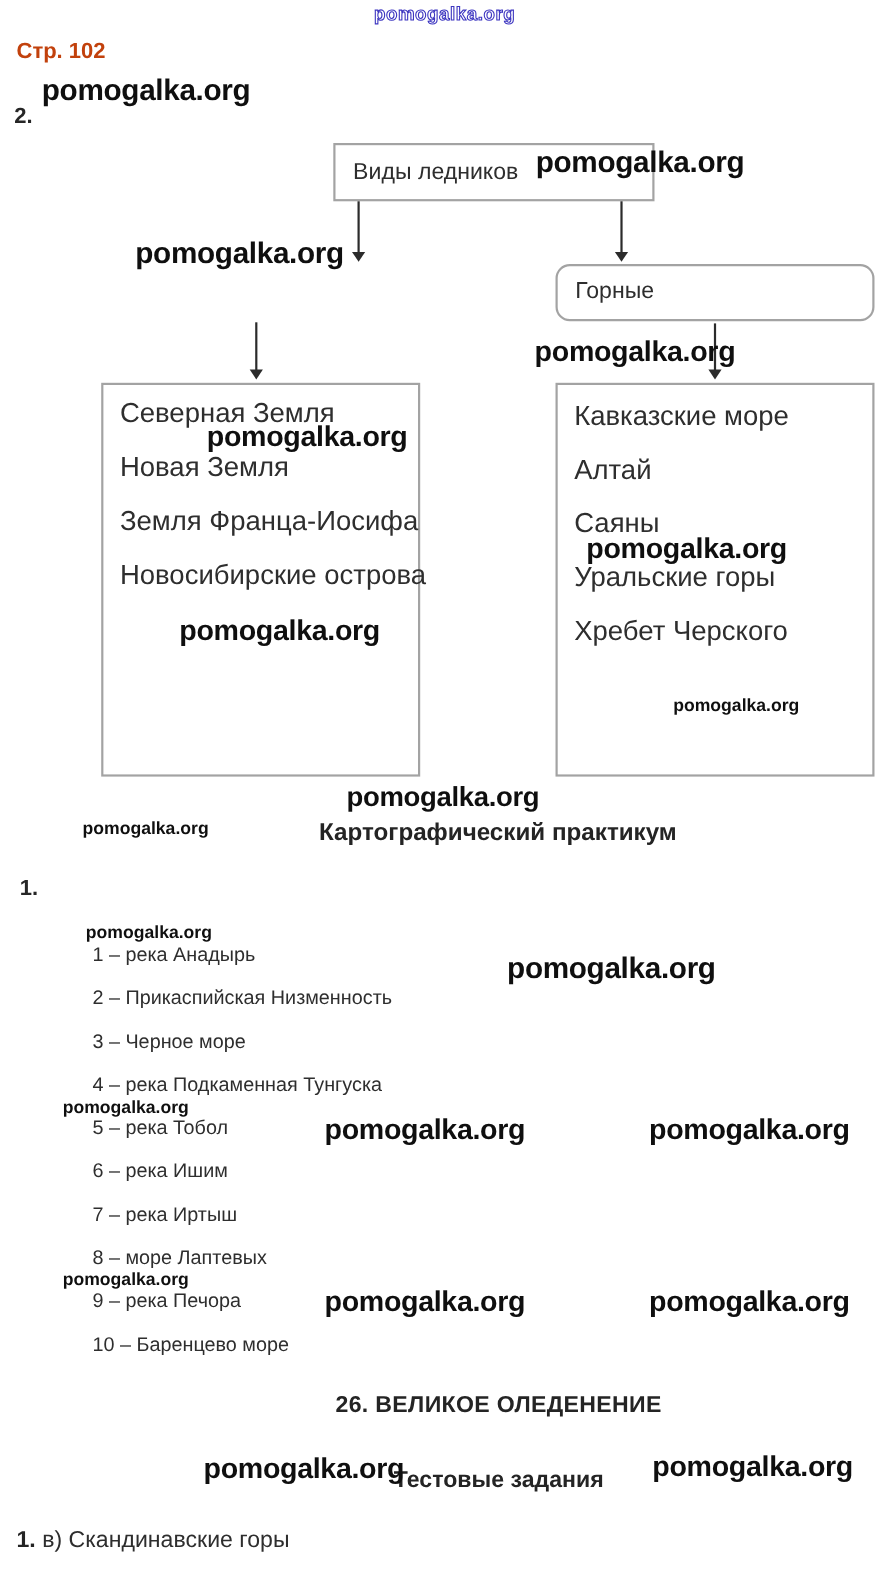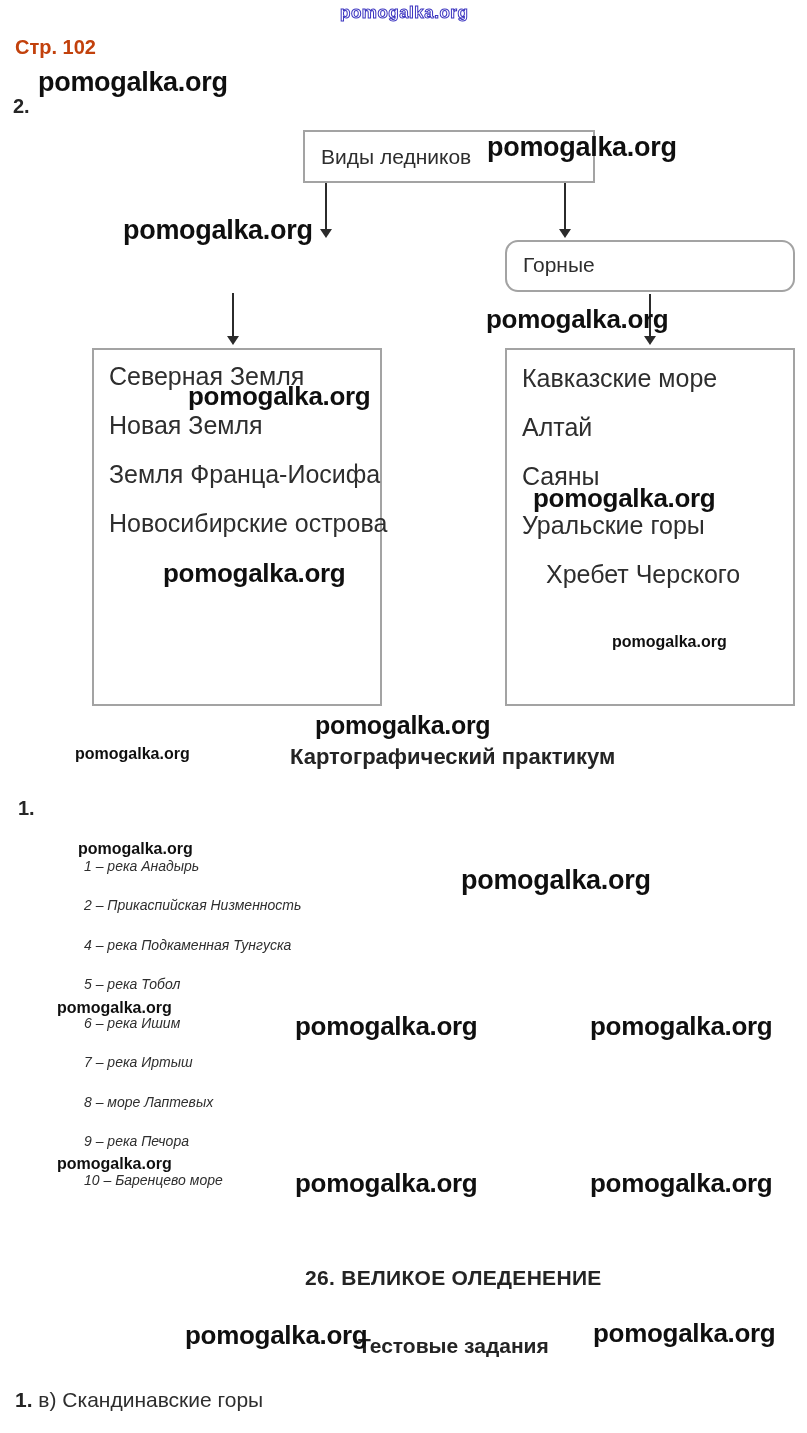--- a/index.html
+++ b/index.html
@@ -109,24 +109,23 @@
     white-space: nowrap;
   }
   .practicum-list {
     position: absolute;
     left: 84px; top: 858px;
     margin: 0; padding: 0;
     list-style: none;
   }
   .practicum-list li {
     height: 39.3px;
-    font-size: 14px;
-    color: #2e2e2e;
-    white-space: nowrap;
-    font-style: italic;
+    font-size: 18px;
+    color: #2e2e2e;
+    white-space: nowrap;
   }
   
   .h-test {
     position: absolute;
     left: 305px; top: 1266px;
     font-size: 21px;
     font-weight: 700;
     letter-spacing: 0.3px;
     color: #242424;
     white-space: nowrap;
@@ -195,29 +194,30 @@
     <span class="bl" style="top:12px;">Северная Земля</span>
     <span class="bl" style="top:61px;">Новая Земля</span>
     <span class="bl" style="top:110px;">Земля Франца-Иосифа</span>
     <span class="bl" style="top:159px;">Новосибирские острова</span>
   </div>
   <div class="box" style="left:505px; top:348px; width:290px; height:358px;">
     <span class="bl" style="top:14px;">Кавказские море</span>
     <span class="bl" style="top:63px;">Алтай</span>
     <span class="bl" style="top:112px;">Саяны</span>
     <span class="bl" style="top:161px;">Уральские горы</span>
-    <span class="bl" style="top:210px;margin-left:24px;">Хребет Черского</span>
+    <span class="bl" style="top:210px;">Хребет Черского</span>
   </div>
 
   <div class="h-practicum">Картографический практикум</div>
   <div class="tasknum" style="left:18px; top:797px;">1.</div>
 
   <ul class="practicum-list">
     <li>1 – река Анадырь</li>
     <li>2 – Прикаспийская Низменность</li>
+    <li>3 – Черное море</li>
     <li>4 – река Подкаменная Тунгуска</li>
     <li>5 – река Тобол</li>
     <li>6 – река Ишим</li>
     <li>7 – река Иртыш</li>
     <li>8 – море Лаптевых</li>
     <li>9 – река Печора</li>
     <li>10 – Баренцево море</li>
   </ul>
 
   <div class="h-test">26. ВЕЛИКОЕ ОЛЕДЕНЕНИЕ</div>

